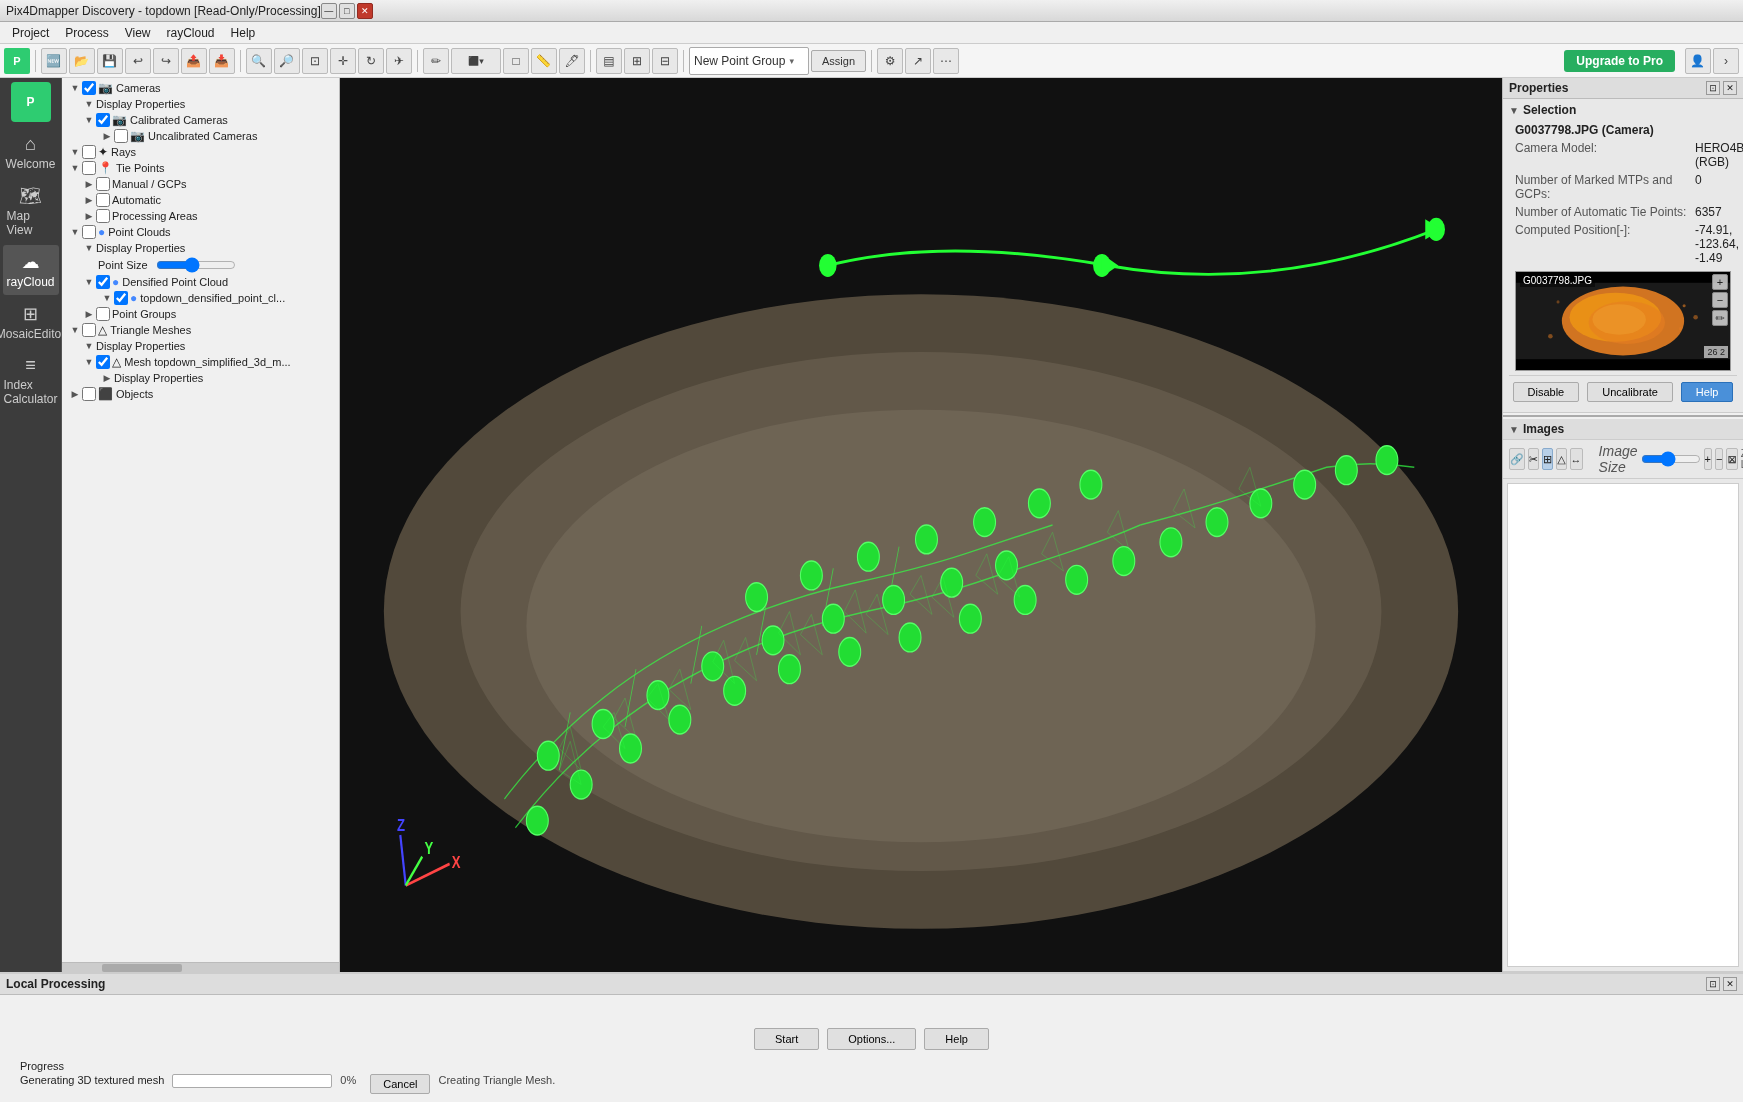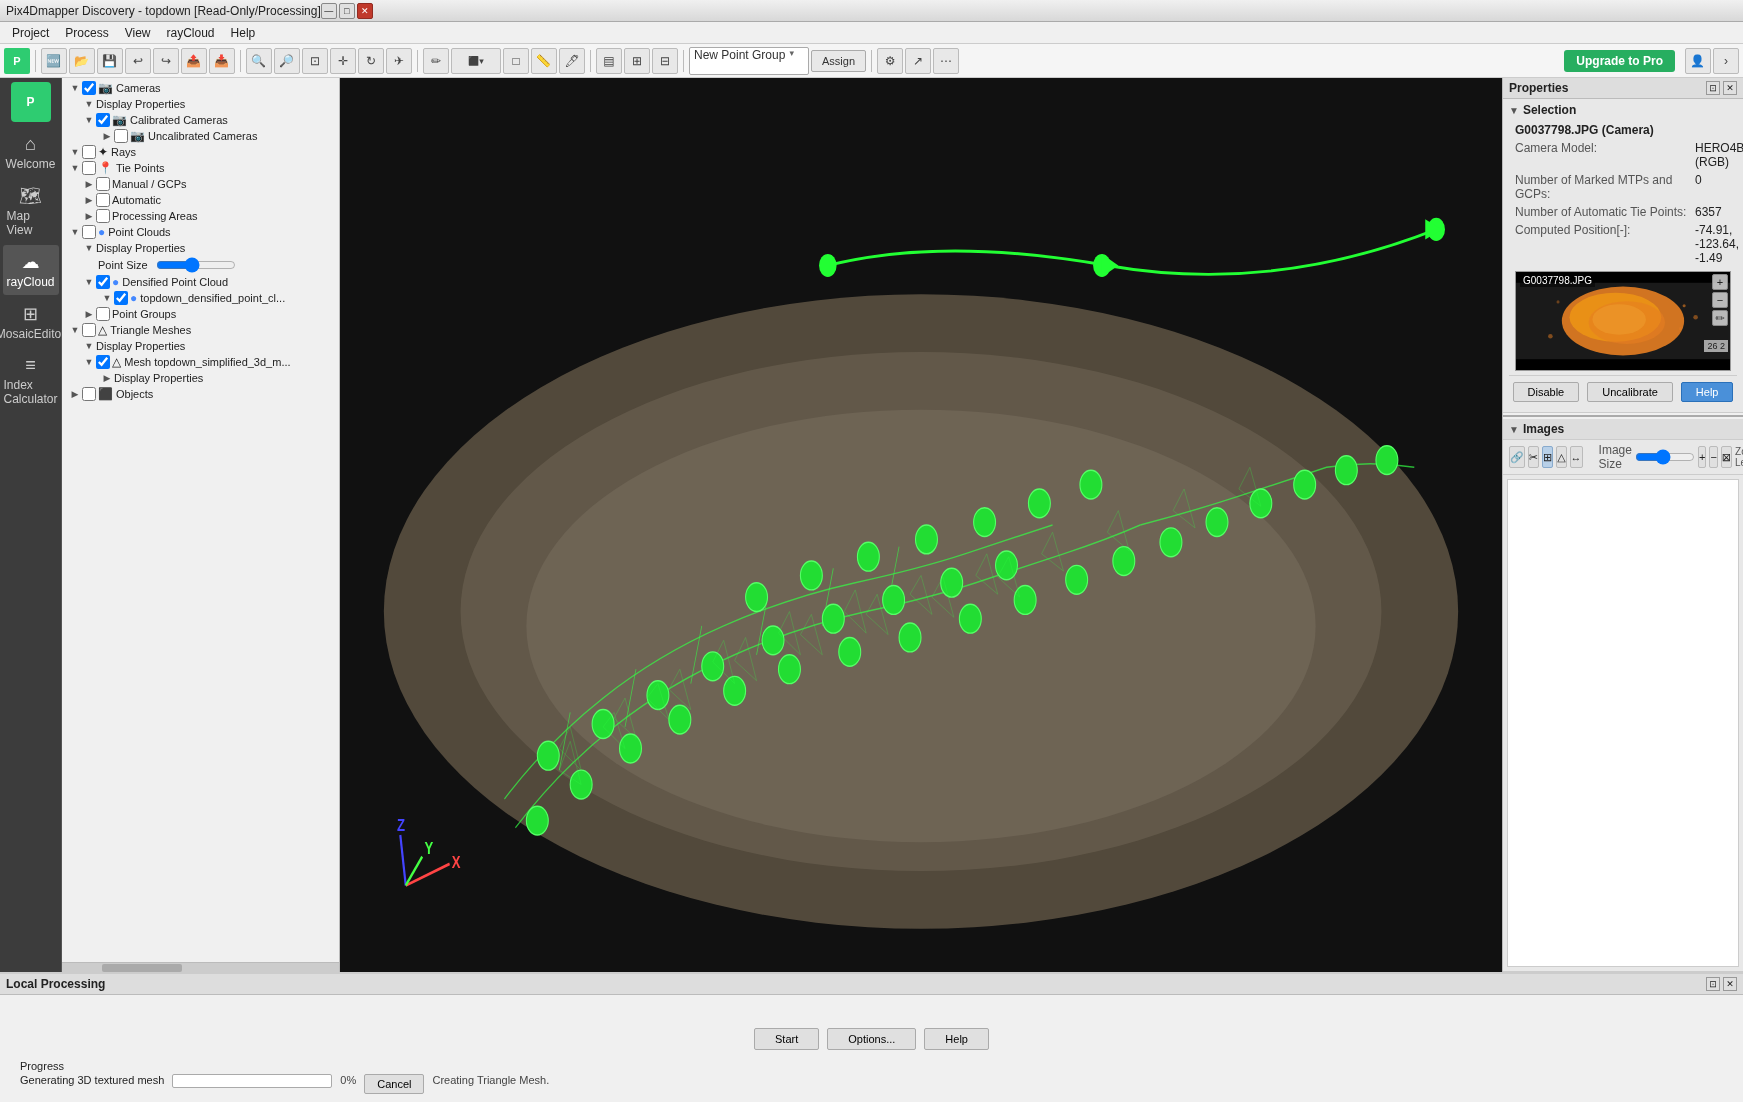--- a/index.html
+++ b/index.html
@@ -59,20 +59,21 @@
       display: flex; align-items: center; justify-content: center;
       cursor: pointer; font-size: 12px; color: #444;
     }
     .tool-separator { width: 1px; height: 22px; background: #bbb; margin: 0 3px; }
     .toolbar-dropdown {
       height: 28px;
       background: white;
       border: 1px solid #aaa;
       border-radius: 2px;
       display: flex;
+      align-items: center;
       padding: 0 4px;
       cursor: pointer;
       font-size: 11px;
       color: #333;
       min-width: 120px;
     }
     .toolbar-dropdown-arrow { margin-left: 4px; font-size: 9px; color: #666; }
     .toolbar-assign-btn {
       height: 22px;
       background: #e8e8e8;
@@ -250,21 +251,21 @@
       top: 2px;
       left: 4px;
       color: white;
       font-size: 10px;
       background: rgba(0,0,0,0.5);
       padding: 1px 3px;
     }
     .preview-counter {
       position: absolute;
       right: 2px;
-      bottom: 18px;
+      bottom: 12px;
       background: rgba(200,200,200,0.8);
       font-size: 9px;
       padding: 1px 3px;
     }
 
     #props-action-btns {
       display: flex;
       justify-content: center;
       gap: 8px;
       padding: 6px;
@@ -298,21 +299,21 @@
     #images-toolbar {
       display: flex;
       align-items: center;
       padding: 3px 6px;
       gap: 3px;
       border-bottom: 1px solid #ccc;
     }
     .img-tool-btn { width: 22px; height: 22px; background: #e0e0e0; border: 1px solid #bbb; display: flex; align-items: center; justify-content: center; cursor: pointer; font-size: 11px; border-radius: 2px; }
     .img-tool-btn.active { background: #b8d0e8; border-color: #88aacc; }
     .img-tool-sep { width: 1px; height: 18px; background: #bbb; margin: 0 2px; }
-    .img-size-label { font-size: 12px; color: #555; margin-left: 6px; }
+    .img-size-label { font-size: 14px; color: #555; margin-left: 6px; font-style: italic; }
     .img-size-slider { width: 60px; }
     .img-zoom-label { font-size: 10px; color: #555; }
     #images-content {
       flex: 1;
       background: white;
       border: 1px solid #ccc;
       margin: 4px;
       overflow: hidden;
     }
 
@@ -356,21 +357,21 @@
     }
     #progress-area {
       width: 100%;
       padding: 0 20px;
     }
     .progress-label { font-size: 11px; margin-bottom: 2px; }
     .progress-row { display: flex; gap: 8px; }
     .progress-bar-wrap { flex: 0 0 160px; height: 14px; background: white; border: 1px solid #aaa; border-radius: 2px; overflow: hidden; }
     .progress-bar-fill { height: 100%; background: #4a90d9; }
     .progress-pct { font-size: 11px; color: #444; }
-    .cancel-btn { padding: 3px 12px; background: #e0e0e0; border: 1px solid #aaa; border-radius: 2px; cursor: pointer; font-size: 11px; }
+    .cancel-btn { padding: 3px 12px; background: #e0e0e0; border: 1px solid #aaa; border-radius: 2px; cursor: pointer; font-size: 11px; margin-left: 6px; }
     .progress-status { font-size: 11px; color: #444; }
   </style>
 </head>
 <body>
 
 <div id="titlebar">
   <span id="titlebar-title-text">Pix4Dmapper Discovery - topdown [Read-Only/Processing]</span>
   <div class="titlebar-controls" style="display:flex;gap:2px;">
     <div class="tb-btn">—</div>
     <div class="tb-btn">□</div>

